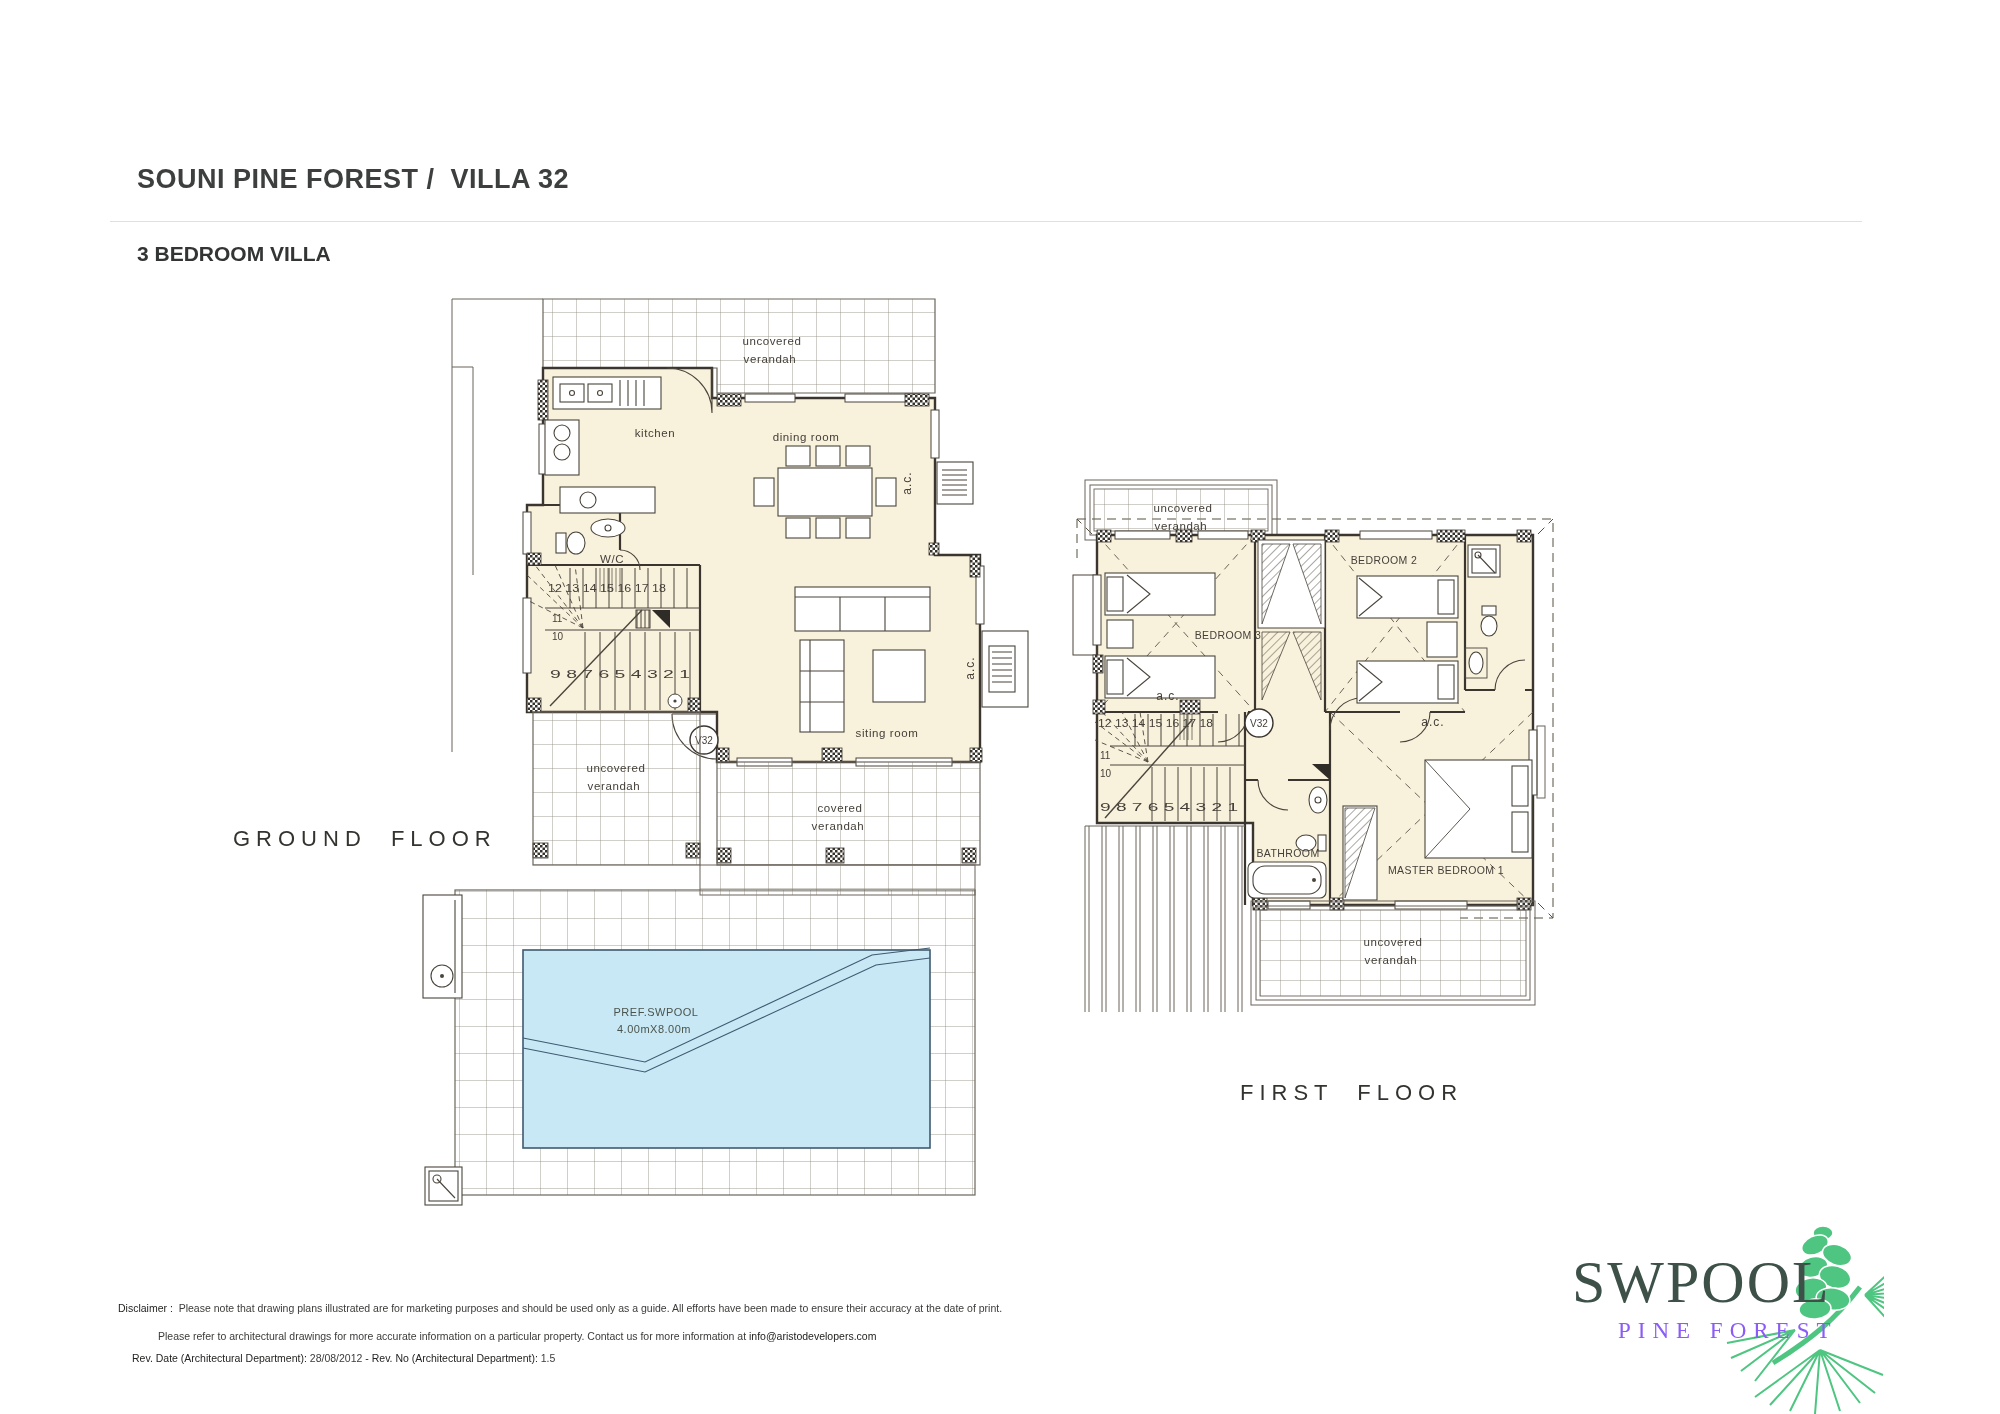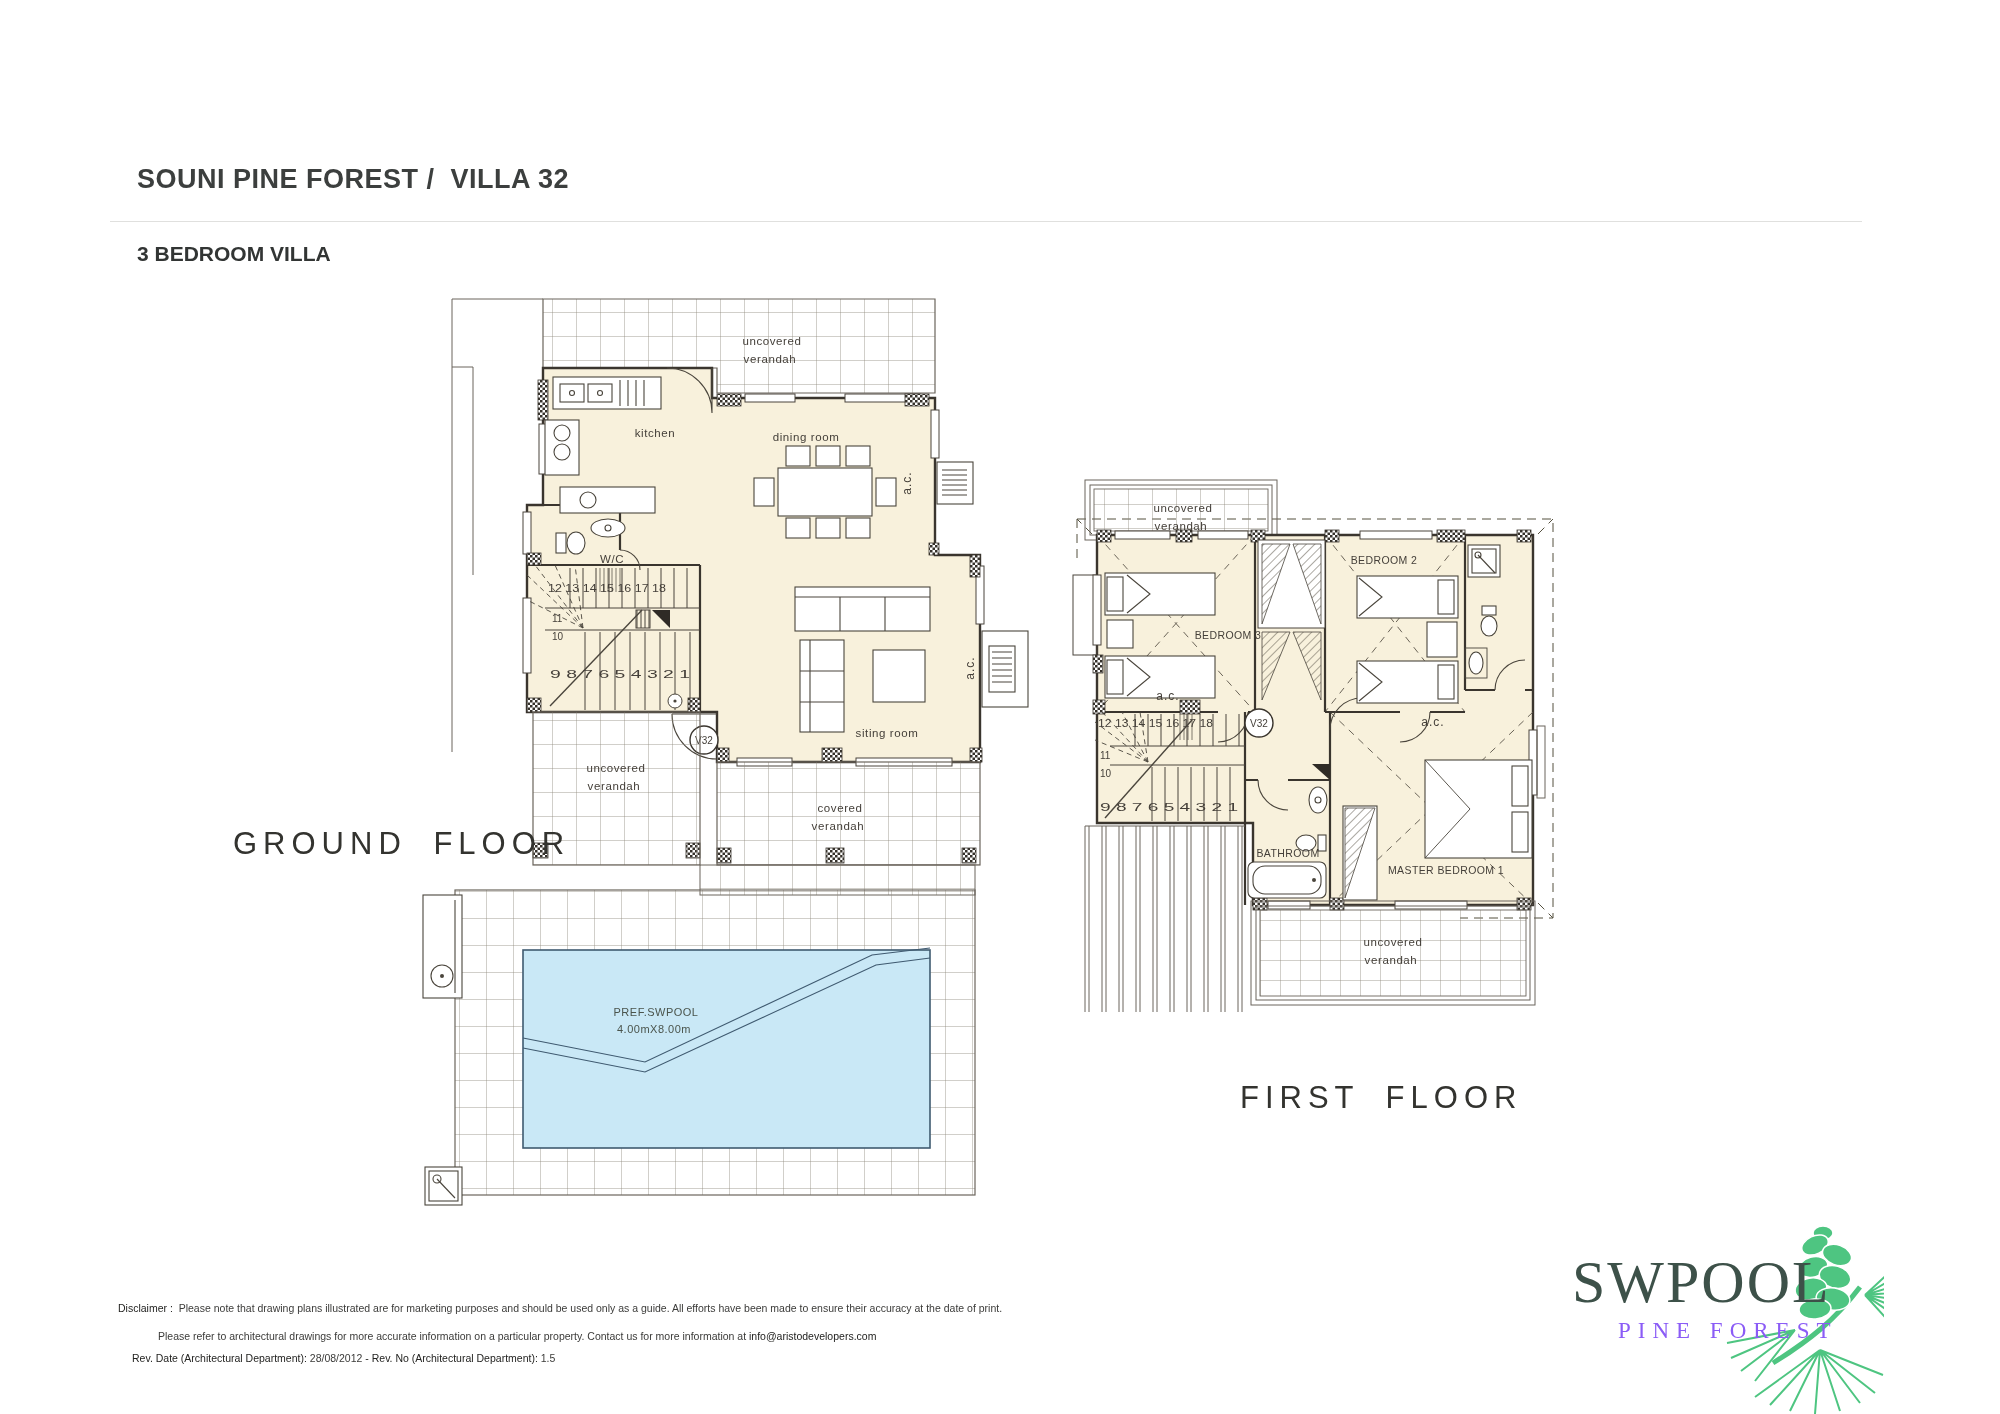--- a/index.html
+++ b/index.html
@@ -2,21 +2,21 @@
 <html><head>
 <meta charset="utf-8">
 <style>
   html,body{margin:0;padding:0;background:#ffffff;}
   .page{position:relative;width:1884px;height:1414px;background:#ffffff;overflow:hidden;
         font-family:"Liberation Sans",sans-serif;color:#3a3a38;}
   .abs{position:absolute;}
   .title{left:137px;top:164px;font-size:27px;font-weight:bold;color:#3c3f3e;letter-spacing:.5px;white-space:pre;}
   .rule{left:110px;top:221px;width:1752px;height:1px;background:#e0e0de;}
   .subtitle{left:137px;top:242px;font-size:21px;font-weight:bold;color:#323534;white-space:pre;}
-  .floorlabel{font-size:31px;color:#33332f;letter-spacing:6px;word-spacing:12px;white-space:pre;}
+  .floorlabel{font-size:22px;color:#33332f;letter-spacing:6px;word-spacing:12px;white-space:pre;}
   .gf-label{left:233px;top:826px;}
   .ff-label{left:1240px;top:1080px;}
   .disc1{left:118px;top:1302px;font-size:10.5px;color:#3b3b39;white-space:pre;}
   .disc2{left:158px;top:1317px;font-size:10.5px;color:#3b3b39;white-space:pre;margin-top:13px;}
   .rev{left:132px;top:1352px;font-size:10.5px;color:#3b3b39;white-space:pre;}
   .b{font-weight:normal;color:#232321;}
   .logo-brand{left:1572px;top:1248px;font-family:"Liberation Serif",serif;font-size:60px;
               letter-spacing:2px;color:#3d5149;z-index:4;}
   .logo-tag{left:1618px;top:1318px;font-family:"Liberation Serif",serif;font-size:23px;
             letter-spacing:7px;color:#8b5cf6;z-index:4;}

